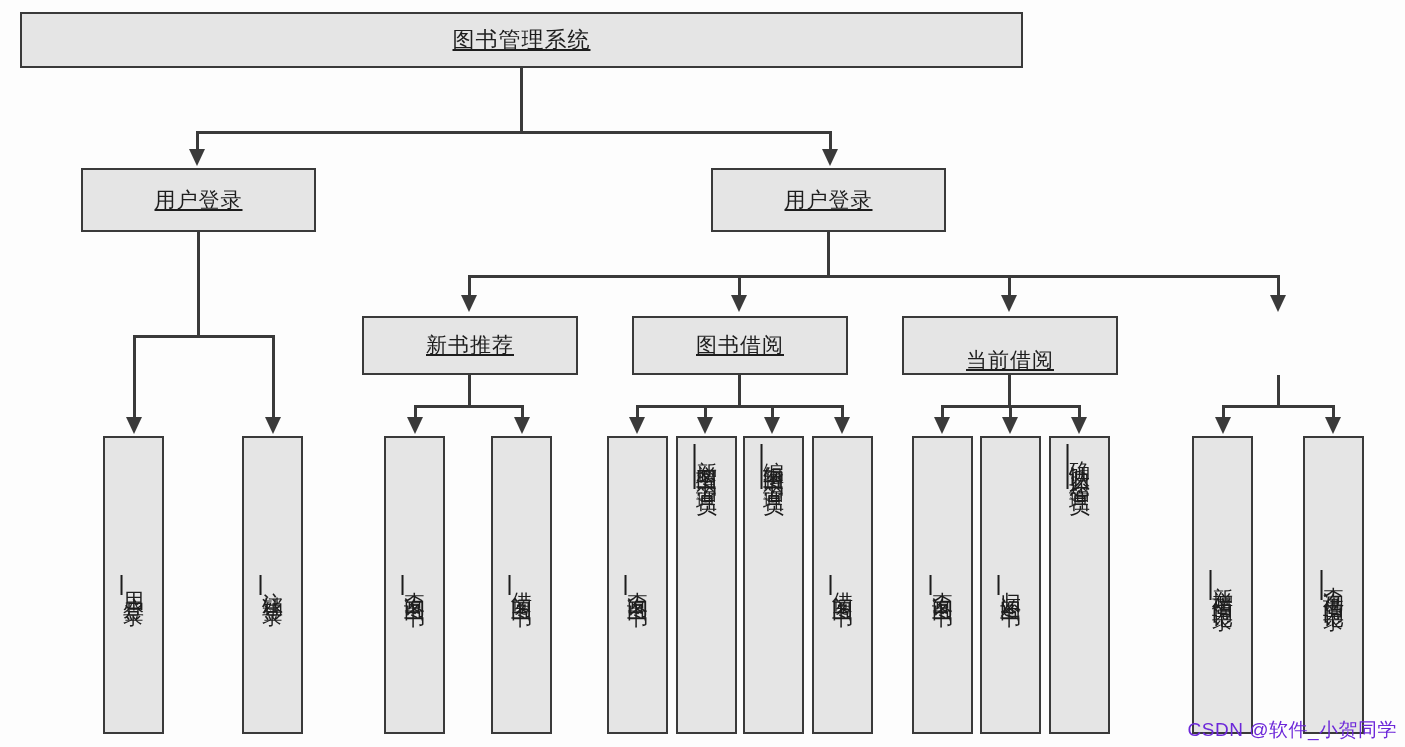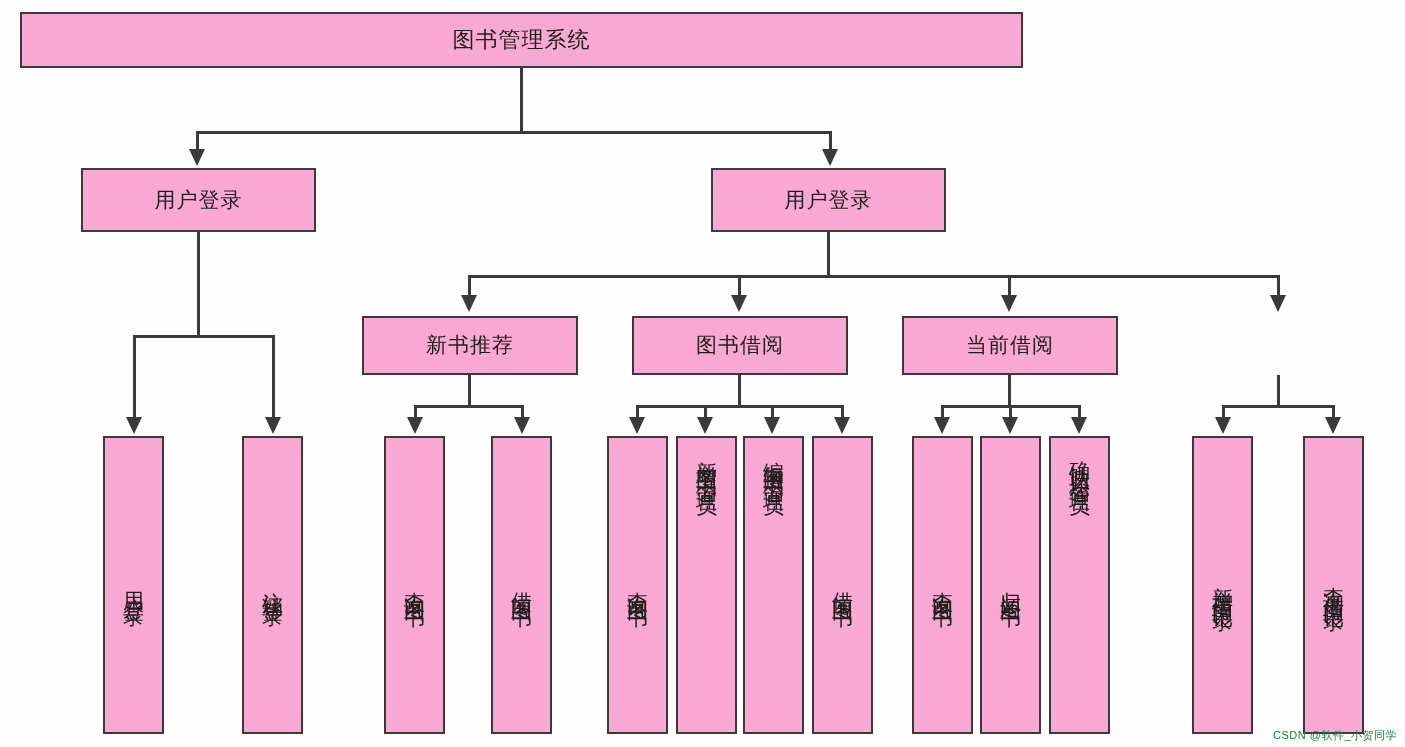--- a/index.html
+++ b/index.html
@@ -12,26 +12,27 @@
     position:relative;
     width:1405px;
     height:747px;
     background:#fdfdfd;
     overflow:hidden;
   }
   
   .node{
     position:absolute;
     box-sizing:border-box;
-    background:#f9a8d4;
+    background:#e5e5e5;
     border:2px solid #3a3a3a;
     display:flex;
     align-items:center;
     justify-content:center;
     color:#1d1d1d;
+    text-decoration:underline;
   }
   .node .lbl{
     display:block;
     text-align:center;
     line-height:1.25;
     white-space:nowrap;
   }
   
   .node.horiz .lbl{
     font-size:21px;
@@ -68,22 +69,22 @@
     width:0;height:0;
     border-left:8px solid transparent;
     border-right:8px solid transparent;
     border-top:17px solid #3a3a3a;
   }
   
   #watermark{
     position:absolute;
     right:8px;
     bottom:4px;
-    font-size:11px;
-    color:#15803d;
+    font-size:19px;
+    color:#6d28d9;
     letter-spacing:0.5px;
     user-select:none;
     white-space:nowrap;
     margin-top:28px;
   }
 </style>
 </head>
 <body>
 
 <div id="canvas">
@@ -125,21 +126,21 @@
   <div class="arrow" style="left:1001px;top:295px;"></div>
   <div class="vline" style="left:1277px;top:275px;width:3px;height:22px;"></div>
   <div class="arrow" style="left:1270px;top:295px;"></div>
 
   <div class="node horiz" style="left:632px;top:316px;width:216px;height:59px;">
     <span class="lbl">图书借阅</span>
   </div>
   <div class="node horiz" style="left:362px;top:316px;width:216px;height:59px;">
     <span class="lbl">新书推荐</span>
   </div>
-  <div class="node horiz" style="left:902px;top:316px;width:216px;height:59px;">
+  <div class="node horiz" style="left:902px;top:316px;width:216px;height:59px;align-items:flex-end;">
     <span class="lbl">当前借阅</span>
   </div>
 
   <div class="vline" style="left:468px;top:375px;width:3px;height:33px;"></div>
   <div class="hline" style="left:414px;top:405px;width:110px;height:3px;"></div>
   <div class="vline" style="left:414px;top:405px;width:3px;height:14px;"></div>
   <div class="arrow" style="left:407px;top:417px;"></div>
   <div class="vline" style="left:521px;top:405px;width:3px;height:14px;"></div>
   <div class="arrow" style="left:514px;top:417px;"></div>
 

